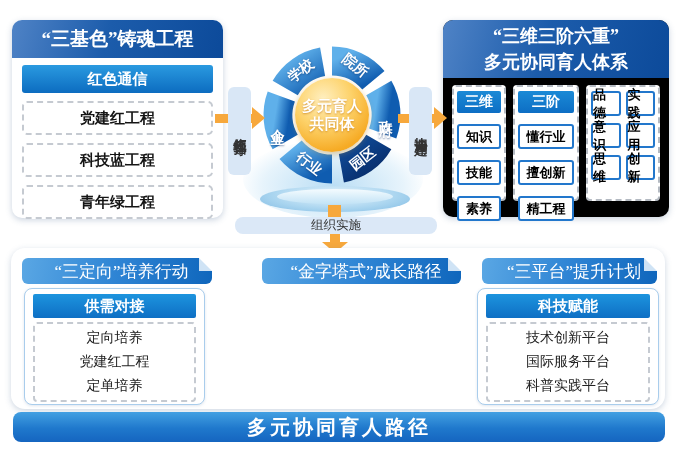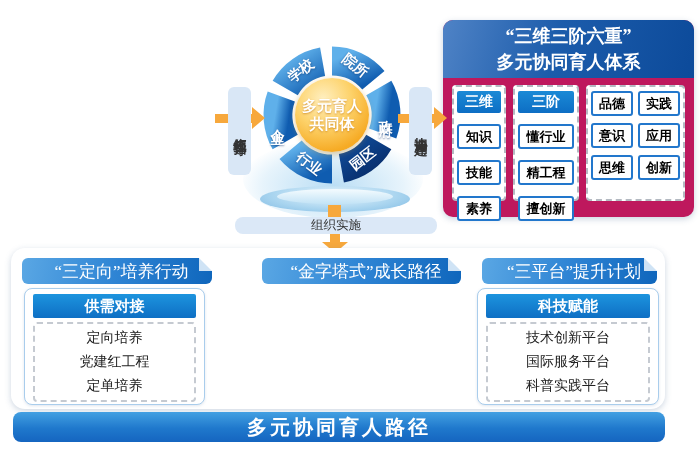--- a/index.html
+++ b/index.html
@@ -13,21 +13,21 @@
             border-radius:10px;box-shadow:0 2px 6px rgba(80,110,150,.3);}
   .hdr-dark{background:linear-gradient(105deg,#4f83c6 0%,#1c5cab 45%,#0c4a9a 100%);
             color:#fff;font-weight:bold;}
   .panel-tl .hdr-dark{height:38px;border-radius:10px 10px 0 0;font-size:19px;}
   .tl-subbar{margin:7px 10px 0;height:28px;border-radius:3px;color:#fff;font-weight:bold;font-size:15px;
              background:linear-gradient(180deg,#2a9ae0,#0c6cc0);}
   .tl-item{margin:8px 10px;height:30px;border:2px dashed #c5cad1;border-radius:5px;
            font-size:15px;font-weight:bold;color:#151515;background:#fff;}
 
   
-  .panel-tr{position:absolute;left:443px;top:20px;width:251px;height:197px;background:#be185d;
+  .panel-tr{position:absolute;left:443px;top:20px;width:226px;height:197px;background:#000000;
             border-radius:10px;box-shadow:0 2px 6px rgba(80,110,150,.3);}
   .panel-tr .hdr-dark{height:58px;border-radius:10px 10px 0 0;font-size:18px;line-height:26px;
                       display:flex;flex-direction:column;align-items:center;justify-content:center;}
   .tr-body{position:absolute;left:0;top:58px;right:0;bottom:0;display:flex;gap:7px;padding:7px 9px 16px;}
   .tr-col{border:2px dashed #b4bac2;border-radius:4px;padding:4px 3px;display:flex;
           flex-direction:column;gap:11px;background:#fff;}
   .tr-col.c1{width:44px;}
   .tr-col.c2{width:56px;}
   .tr-col.c3{flex:1;}
   .tr-colhead{height:22px;background:linear-gradient(180deg,#1b8ad6,#0d6ec4);color:#fff;
@@ -84,38 +84,45 @@
 
   .footer-bar{position:absolute;left:13px;top:412px;width:652px;height:30px;border-radius:8px;
         background:linear-gradient(180deg,#43a0e2 0%,#1f78cc 55%,#1565c0 100%);
         color:#fff;font-weight:bold;font-size:20px;letter-spacing:3px;}
 </style>
 </head>
 <body>
 
 <div id="canvas">
 
+  <div class="panel-tl">
+    <div class="hdr-dark flexc serif">“三基色”铸魂工程</div>
+    <div class="tl-subbar flexc">红色通信</div>
+    <div class="tl-item flexc">党建红工程</div>
+    <div class="tl-item flexc">科技蓝工程</div>
+    <div class="tl-item flexc">青年绿工程</div>
+  </div>
 
   <div class="panel-tr">
     <div class="hdr-dark serif">
       <span>“三维三阶六重”</span>
       <span>多元协同育人体系</span>
     </div>
     <div class="tr-body">
       <div class="tr-col c1">
         <div class="tr-colhead flexc">三维</div>
         <div class="tr-item flexc">知识</div>
         <div class="tr-item flexc">技能</div>
         <div class="tr-item flexc">素养</div>
       </div>
       <div class="tr-col c2">
         <div class="tr-colhead flexc">三阶</div>
         <div class="tr-item flexc">懂行业</div>
+        <div class="tr-item flexc">擅创新</div>
         <div class="tr-item flexc">精工程</div>
-        <div class="tr-item flexc">擅创新</div>
       </div>
       <div class="tr-col c3">
         <div class="tr-grid">
           <div class="tr-item flexc">品德</div>
           <div class="tr-item flexc">实践</div>
           <div class="tr-item flexc">意识</div>
           <div class="tr-item flexc">应用</div>
           <div class="tr-item flexc">思维</div>
           <div class="tr-item flexc">创新</div>
         </div>

